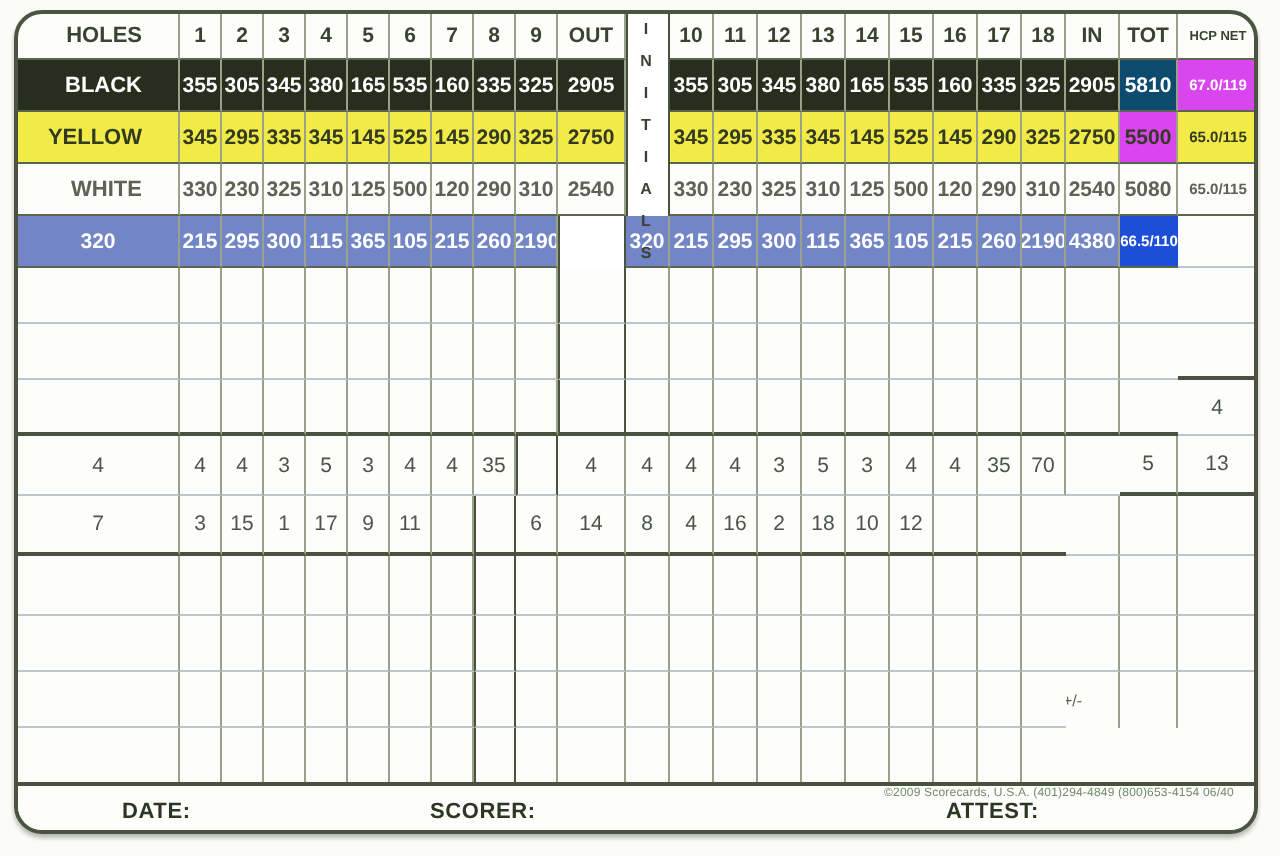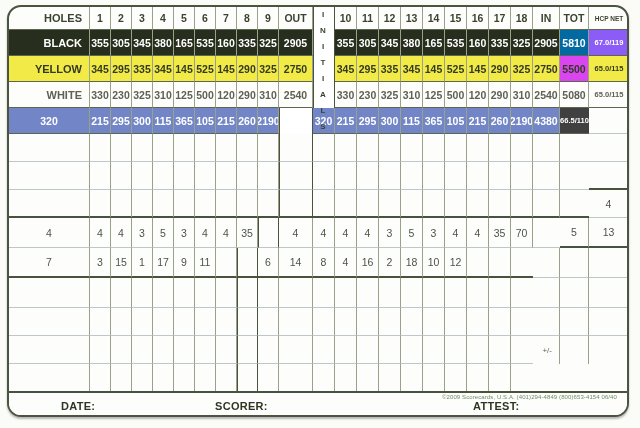--- a/index.html
+++ b/index.html
@@ -24,21 +24,21 @@
     grid-template-columns: 81px repeat(9,21px) 34px 22px repeat(9,22px) 27px 29px 40px;
     grid-template-rows: 23px 26px 26px 26px 26px 28px 28px 28px 30px 30px 30px 28px 28px 27px;
     position: relative;
   }
   .cell {
     display: flex; align-items: center; justify-content: center;
     border-right: 1px solid #99a289;
     font-size: 10.5px; font-weight: 700; color: #3a432f;
     overflow: hidden; white-space: nowrap;
   }
-  .c-label { justify-content: flex-end; padding-right: 7px; font-size: 11px; }
+  .c-label { justify-content: flex-end; padding-right: 18px; font-size: 11px; }
   .c-hcp { border-right: none; font-size: 7.5px; }
   .hcp-header { font-size: 6.5px; }
   .c-init { border-left: 1px solid #49523c; border-right: 1px solid #49523c; }
   .rb-dark  { border-bottom: 1px solid #5c6550; }
   .rb-light { border-bottom: 1px solid #bdc7c9; }
   .rb-heavy { border-bottom: 2px solid #49523f; }
   .v-mid { font-weight: 400; color: #4b5446; }
   .pm-label { font-size: 8px; color: #5a6350; font-weight: 400; }
   .init-white { background: #fff !important; border-bottom: none !important; }
   .initials-overlay {
@@ -121,22 +121,22 @@
       <div class="cell  rb-dark" style="background:#272e1d;color:#ffffff;">355</div>
       <div class="cell  rb-dark" style="background:#272e1d;color:#ffffff;">305</div>
       <div class="cell  rb-dark" style="background:#272e1d;color:#ffffff;">345</div>
       <div class="cell  rb-dark" style="background:#272e1d;color:#ffffff;">380</div>
       <div class="cell  rb-dark" style="background:#272e1d;color:#ffffff;">165</div>
       <div class="cell  rb-dark" style="background:#272e1d;color:#ffffff;">535</div>
       <div class="cell  rb-dark" style="background:#272e1d;color:#ffffff;">160</div>
       <div class="cell  rb-dark" style="background:#272e1d;color:#ffffff;">335</div>
       <div class="cell  rb-dark" style="background:#272e1d;color:#ffffff;">325</div>
       <div class="cell  rb-dark" style="background:#272e1d;color:#ffffff;">2905</div>
-      <div class="cell  rb-dark" style="background:#0369a1;color:#ffffff;">5810</div>
-      <div class="cell c-hcp rb-dark" style="background:#8b5cf6;color:#ffffff;text-align:center;">67.0/119</div>
+      <div class="cell  rb-dark" style="background:#0c4a6e;color:#ffffff;">5810</div>
+      <div class="cell c-hcp rb-dark" style="background:#d946ef;color:#ffffff;text-align:center;">67.0/119</div>
       <div class="cell c-label rb-dark" style="background:#f2eb47;color:#333a22;">YELLOW</div>
       <div class="cell  rb-dark" style="background:#f2eb47;color:#333a22;">345</div>
       <div class="cell  rb-dark" style="background:#f2eb47;color:#333a22;">295</div>
       <div class="cell  rb-dark" style="background:#f2eb47;color:#333a22;">335</div>
       <div class="cell  rb-dark" style="background:#f2eb47;color:#333a22;">345</div>
       <div class="cell  rb-dark" style="background:#f2eb47;color:#333a22;">145</div>
       <div class="cell  rb-dark" style="background:#f2eb47;color:#333a22;">525</div>
       <div class="cell  rb-dark" style="background:#f2eb47;color:#333a22;">145</div>
       <div class="cell  rb-dark" style="background:#f2eb47;color:#333a22;">290</div>
       <div class="cell  rb-dark" style="background:#f2eb47;color:#333a22;">325</div>
@@ -193,21 +193,21 @@
       <div class="cell  rb-dark" style="background:#7285c6;color:#ffffff;">215</div>
       <div class="cell  rb-dark" style="background:#7285c6;color:#ffffff;">295</div>
       <div class="cell  rb-dark" style="background:#7285c6;color:#ffffff;">300</div>
       <div class="cell  rb-dark" style="background:#7285c6;color:#ffffff;">115</div>
       <div class="cell  rb-dark" style="background:#7285c6;color:#ffffff;">365</div>
       <div class="cell  rb-dark" style="background:#7285c6;color:#ffffff;">105</div>
       <div class="cell  rb-dark" style="background:#7285c6;color:#ffffff;">215</div>
       <div class="cell  rb-dark" style="background:#7285c6;color:#ffffff;">260</div>
       <div class="cell  rb-dark" style="background:#7285c6;color:#ffffff;">2190</div>
       <div class="cell  rb-dark" style="background:#7285c6;color:#ffffff;">4380</div>
-      <div class="cell c-hcp rb-dark" style="background:#404040;color:#ffffff;">66.5/110</div>
+      <div class="cell c-hcp rb-dark" style="background:#1d4ed8;color:#ffffff;">66.5/110</div>
       <div class="cell c-label rb-light"></div>
       <div class="cell  rb-light"></div>
       <div class="cell  rb-light"></div>
       <div class="cell  rb-light"></div>
       <div class="cell  rb-light"></div>
       <div class="cell  rb-light"></div>
       <div class="cell  rb-light"></div>
       <div class="cell  rb-light"></div>
       <div class="cell  rb-light"></div>
       <div class="cell  rb-light"></div>

